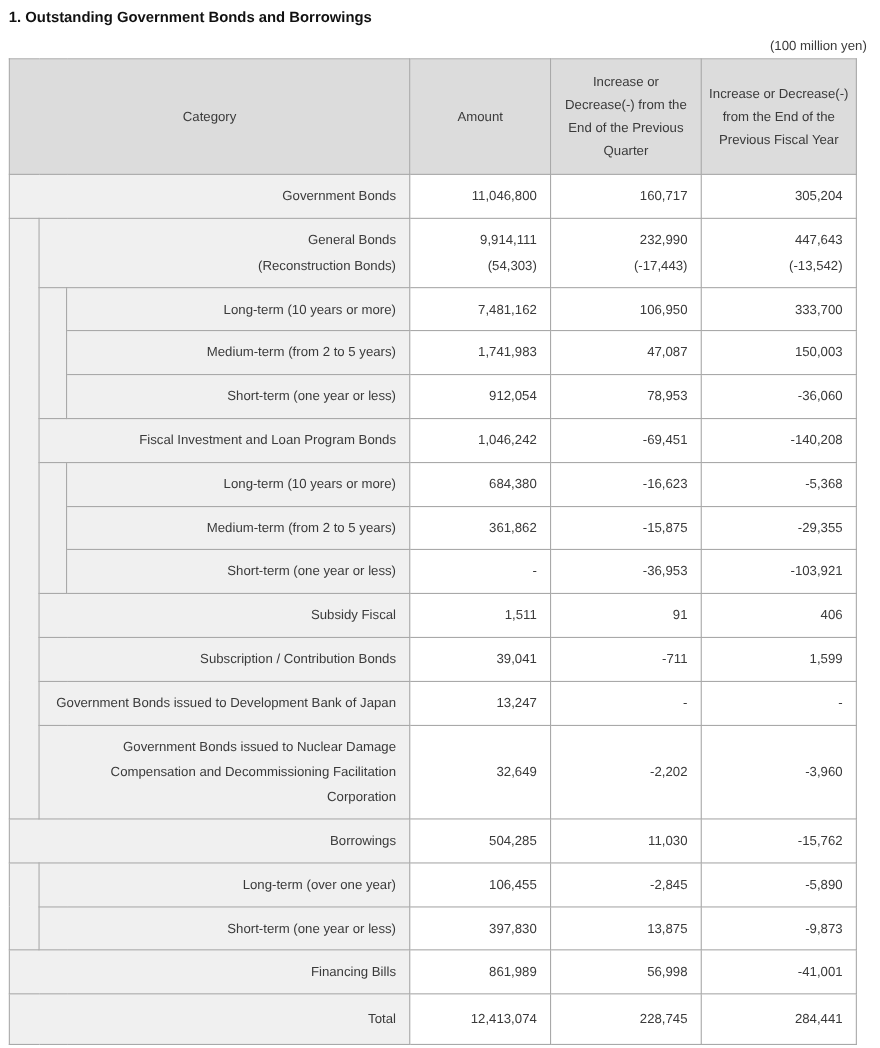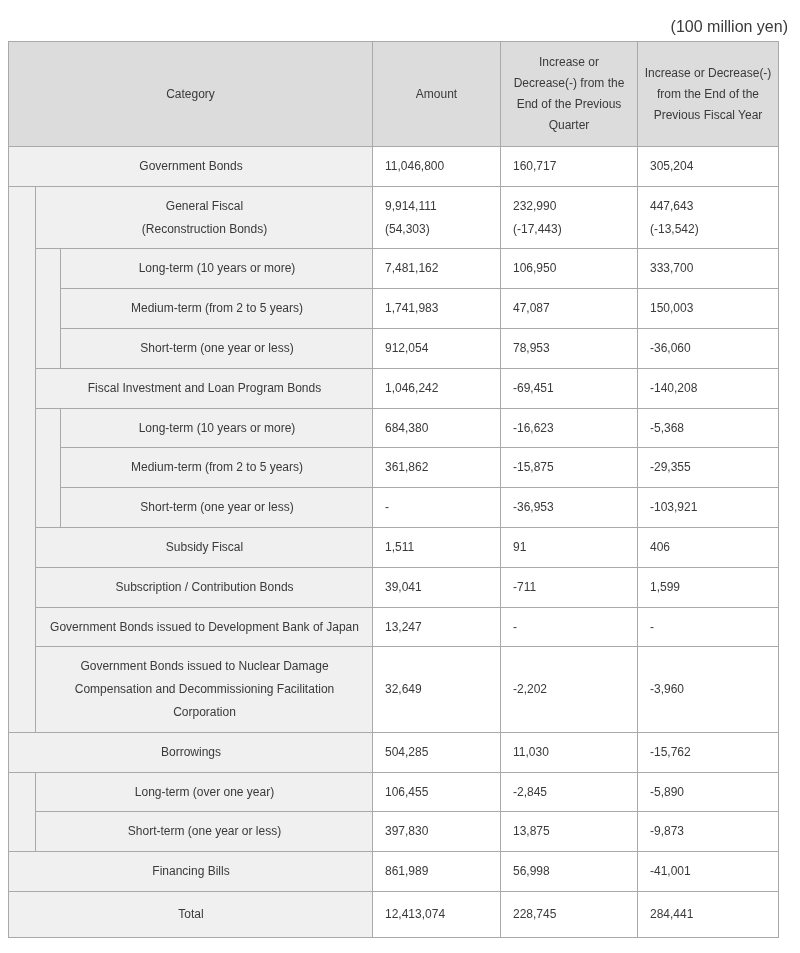--- a/index.html
+++ b/index.html
@@ -19,21 +19,21 @@
   }
   .page{width:800px;padding:8px 10px 12px 8px;}
   .title{
     font-size:13.5px;
     font-weight:bold;
     color:var(--title);
     line-height:1.2;
   }
   .unit{
     text-align:right;
-    font-size:16px;
+    font-size:12px;
     margin:10px 2px 5px 0;
     color:var(--text);
   }
   table.bonds{
     border-collapse:collapse;
     table-layout:fixed;
     width:770px;
   }
   col.c-ind1{width:27px;}
   col.c-ind2{width:25px;}
@@ -48,46 +48,47 @@
   }
   th{
     background:var(--header-bg);
     text-align:center;
     padding:10px 6px;
     line-height:1.75;
   }
   td{line-height:1.9;}
   td.cat{
     background:var(--cat-bg);
-    text-align:center;
+    text-align:right;
     padding:8px 12px 8px 13px;
   }
   td.indent{
     background:var(--cat-bg);
     padding:0;
   }
   td.num{
     background:#ffffff;
-    text-align:left;
+    text-align:right;
     padding:8px 12px;
   }
   tr.total td.cat{
     padding-top:11px;
     padding-bottom:11px;
   }
   tr.total td.num{
     padding-top:11px;
     padding-bottom:11px;
   }
   .ln{display:block;}
 </style>
 </head>
 <body>
 
 <div class="page">
+  <div class="title">1. Outstanding Government Bonds and Borrowings</div>
   <div class="unit">(100 million yen)</div>
 
   <table class="bonds">
     <colgroup>
       <col class="c-ind1">
         <col class="c-ind2">
         <col class="c-cat">
       <col class="c-amt">
         <col class="c-q">
         <col class="c-fy">
@@ -104,21 +105,21 @@
     <tr>
       <td class="cat" colspan="3">Government Bonds</td>
       <td class="num">11,046,800</td>
       <td class="num">160,717</td>
       <td class="num">305,204</td>
     </tr>
 
     <tr>
       <td class="indent" rowspan="12"></td>
       <td class="cat" colspan="2">
-        <span class="ln">General Fiscal</span>
+        <span class="ln">General Bonds</span>
         <span class="ln">(Reconstruction Bonds)</span>
       </td>
       <td class="num">
         <span class="ln">9,914,111</span>
         <span class="ln">(54,303)</span>
       </td>
       <td class="num">
         <span class="ln">232,990</span>
         <span class="ln">(-17,443)</span>
       </td>

